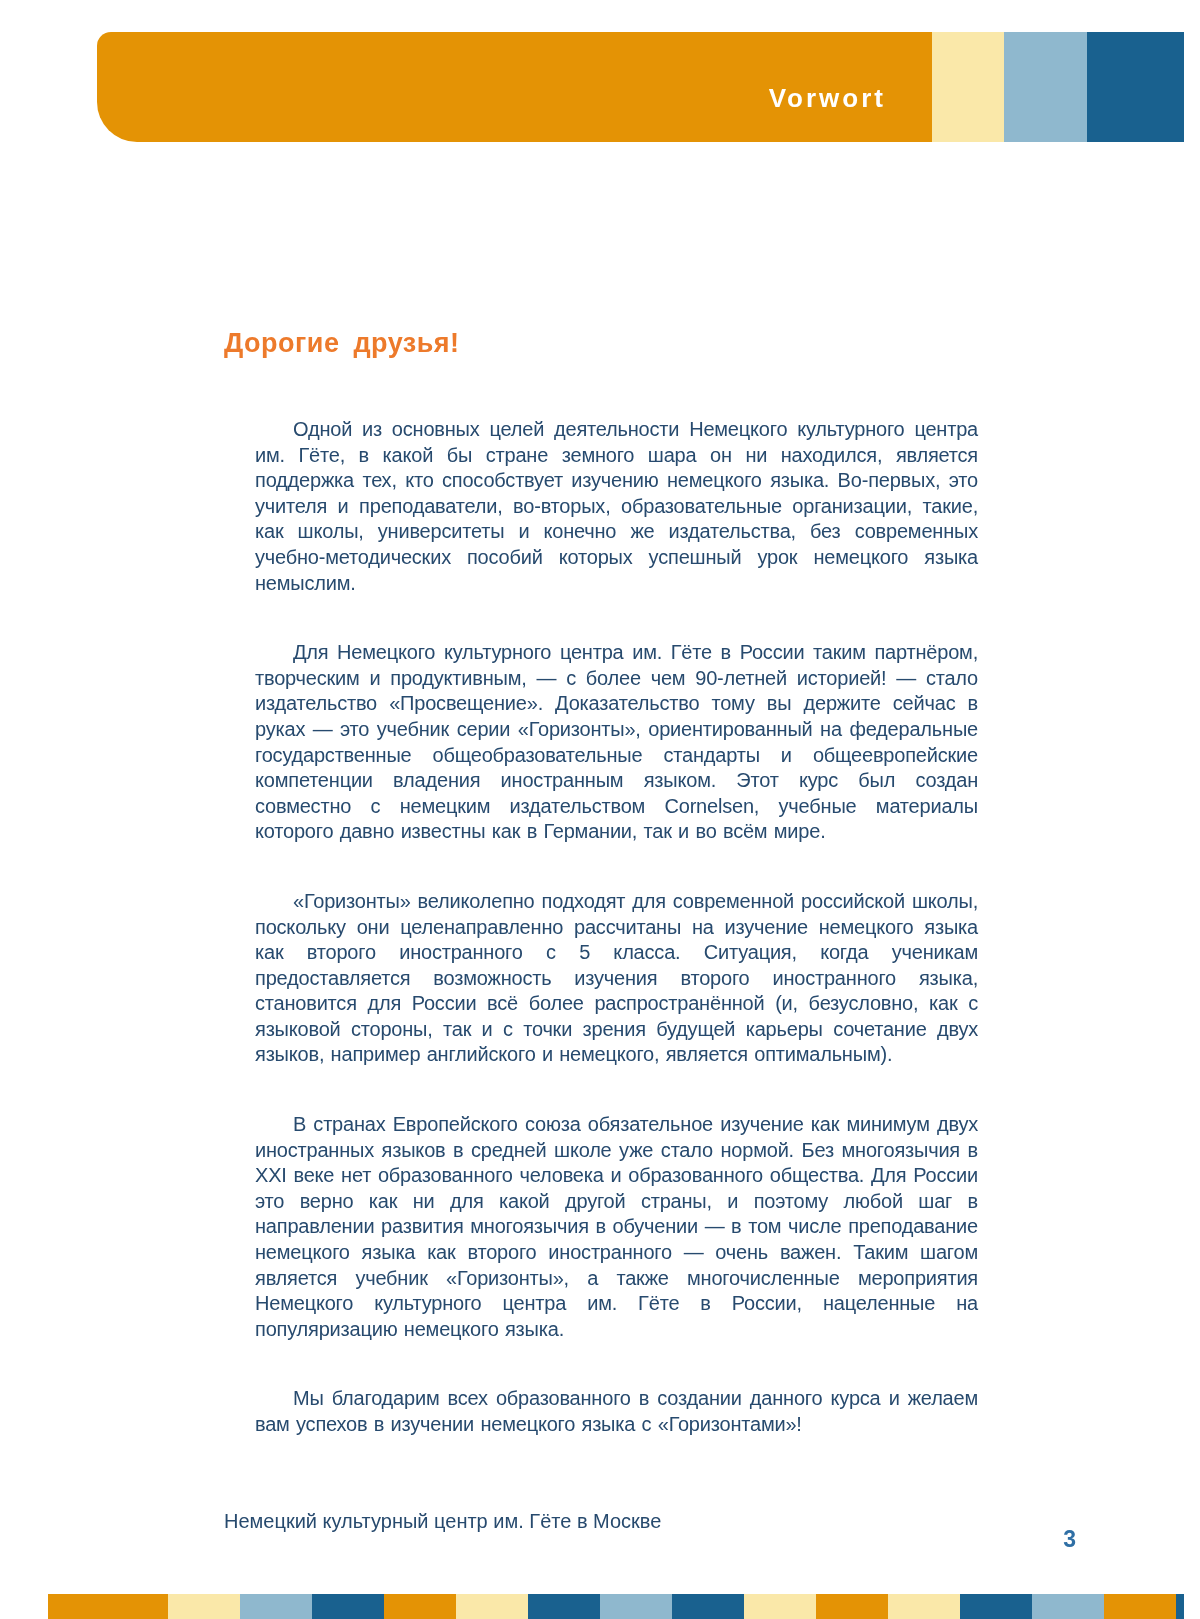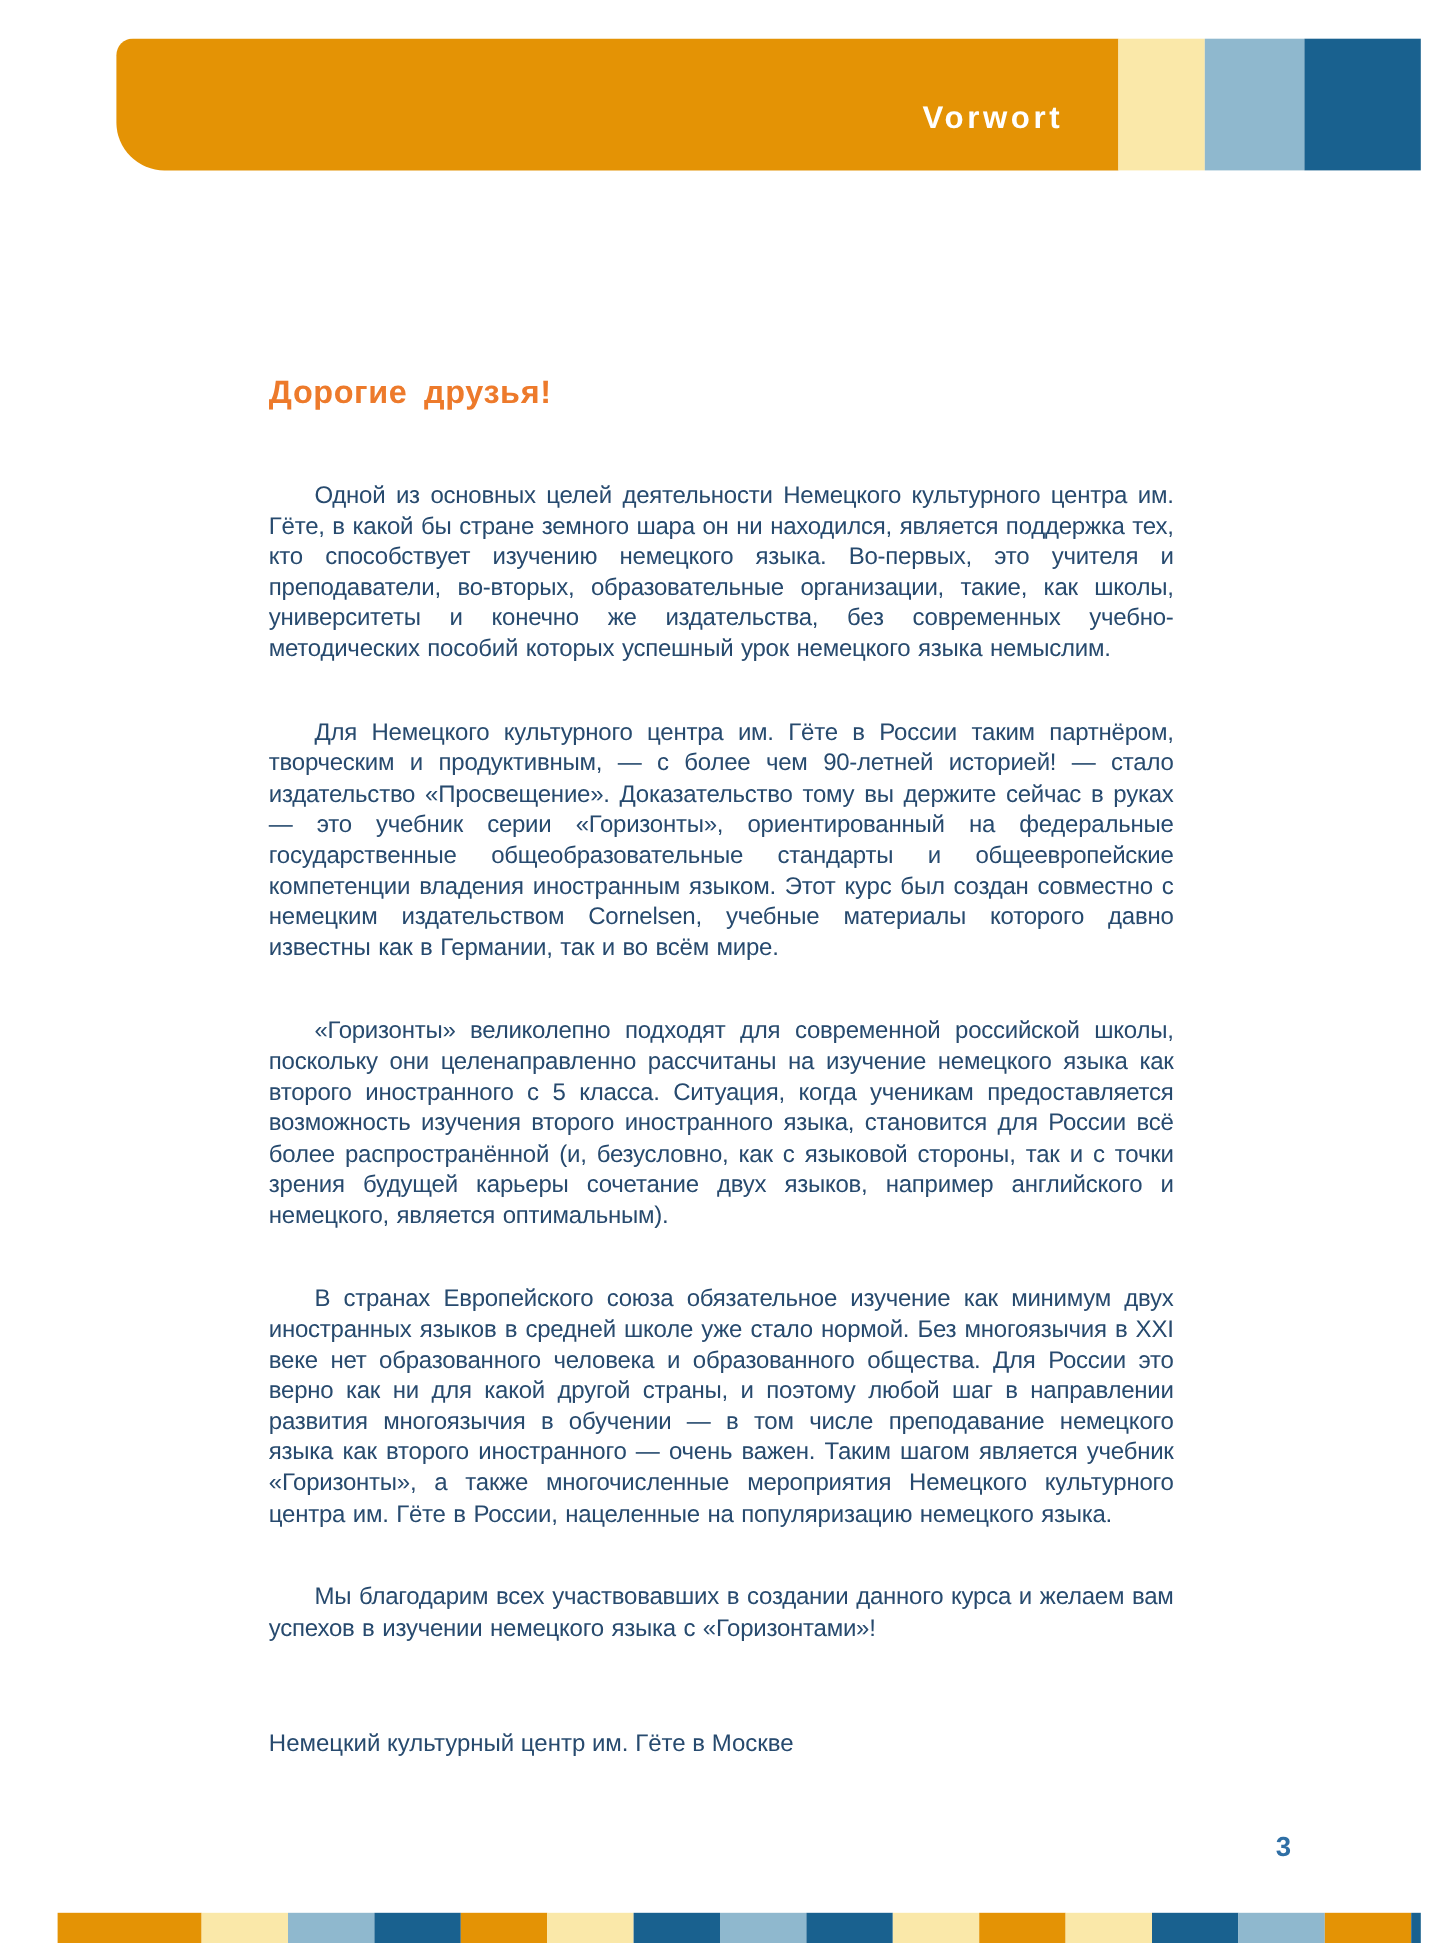--- a/index.html
+++ b/index.html
@@ -26,33 +26,34 @@
   .topbar-title {
     color: #ffffff; font-weight: bold; font-size: 26px; letter-spacing: 3px;
   }
   .topbar-block { position: absolute; top: 0; height: 110px; }
   .block-cream     { left: 900px;  width: 72px;  background: var(--cream, #FAE8A9); }
   .block-lightblue { left: 972px;  width: 83px;  background: var(--light-blue, #8FB8CE); }
   .block-darkblue  { left: 1055px; width: 145px; background: var(--dark-blue, #19618F); }
 
   
   .content {
-    position: absolute; left: 160px; top: 248px; width: 818px;
+    position: absolute; left: 160px; top: 264px; width: 818px;
     color: var(--text-blue, #274A6E);
   }
   .heading {
     color: var(--heading-orange, #ED7A2B);
     font-size: 27px; font-weight: bold; letter-spacing: 0.5px; word-spacing: 6px;
     margin-bottom: 26px;
   }
   .para {
     font-size: 20px; line-height: 25.6px;
     text-align: justify; text-indent: 38px;
     word-spacing: 1px; letter-spacing: -0.2px;
     margin-bottom: 12px;
+    margin-left: 31px;
   }
   .signature {
     font-size: 20px; line-height: 26px;
     margin-top: 38px; text-align: left;
   }
 
   
   .page-number {
     position: absolute; top: 1478px; right: 140px;
     color: var(--pagenum-blue, #2F6FA5);
@@ -79,21 +80,21 @@
     <div class="topbar-block block-lightblue"></div>
     <div class="topbar-block block-darkblue"></div>
   </header>
 
   <main class="content">
     <h1 class="heading">Дорогие друзья!</h1>
     <p class="para">Одной из основных целей деятельности Немецкого культурного центра им. Гёте, в какой бы стране земного шара он ни находился, является поддержка тех, кто способствует изучению немецкого языка. Во-первых, это учителя и преподаватели, во-вторых, образовательные организации, такие, как школы, университеты и конечно же издательства, без современных учебно-методических пособий которых успешный урок немецкого языка немыслим.</p>
     <p class="para">Для Немецкого культурного центра им. Гёте в России таким партнёром, творческим и продуктивным, — с более чем 90-летней историей! — стало издательство «Просвещение». Доказательство тому вы держите сейчас в руках — это учебник серии «Горизонты», ориентированный на федеральные государственные общеобразовательные стандарты и общеевропейские компетенции владения иностранным языком. Этот курс был создан совместно с немецким издательством Cornelsen, учебные материалы которого давно известны как в Германии, так и во всём мире.</p>
     <p class="para">«Горизонты» великолепно подходят для современной российской школы, поскольку они целенаправленно рассчитаны на изучение немецкого языка как второго иностранного с 5 класса. Ситуация, когда ученикам предоставляется возможность изучения второго иностранного языка, становится для России всё более распространённой (и, безусловно, как с языковой стороны, так и с точки зрения будущей карьеры сочетание двух языков, например английского и немецкого, является оптимальным).</p>
     <p class="para">В странах Европейского союза обязательное изучение как минимум двух иностранных языков в средней школе уже стало нормой. Без многоязычия в XXI веке нет образованного человека и образованного общества. Для России это верно как ни для какой другой страны, и поэтому любой шаг в направлении развития многоязычия в обучении — в том числе преподавание немецкого языка как второго иностранного — очень важен. Таким шагом является учебник «Горизонты», а также многочисленные мероприятия Немецкого культурного центра им. Гёте в России, нацеленные на популяризацию немецкого языка.</p>
-    <p class="para">Мы благодарим всех участвовавших в создании данного курса и желаем вам успехов в изучении немецкого языка с «Горизонтами»!</p>
+    <p class="para">Мы благодарим всех образованного в создании данного курса и желаем вам успехов в изучении немецкого языка с «Горизонтами»!</p>
     <p class="signature">Немецкий культурный центр им. Гёте в Москве</p>
   </main>
 
   <div class="page-number">3</div>
 
   <footer class="stripe-row">
       <div class="stripe" style="width: 120px; background: rgb(228, 147, 5);"></div>
       <div class="stripe" style="width: 72px; background: rgb(250, 232, 169);"></div>
       <div class="stripe" style="width: 72px; background: rgb(143, 184, 206);"></div>
       <div class="stripe" style="width: 72px; background: rgb(25, 97, 143);"></div>

